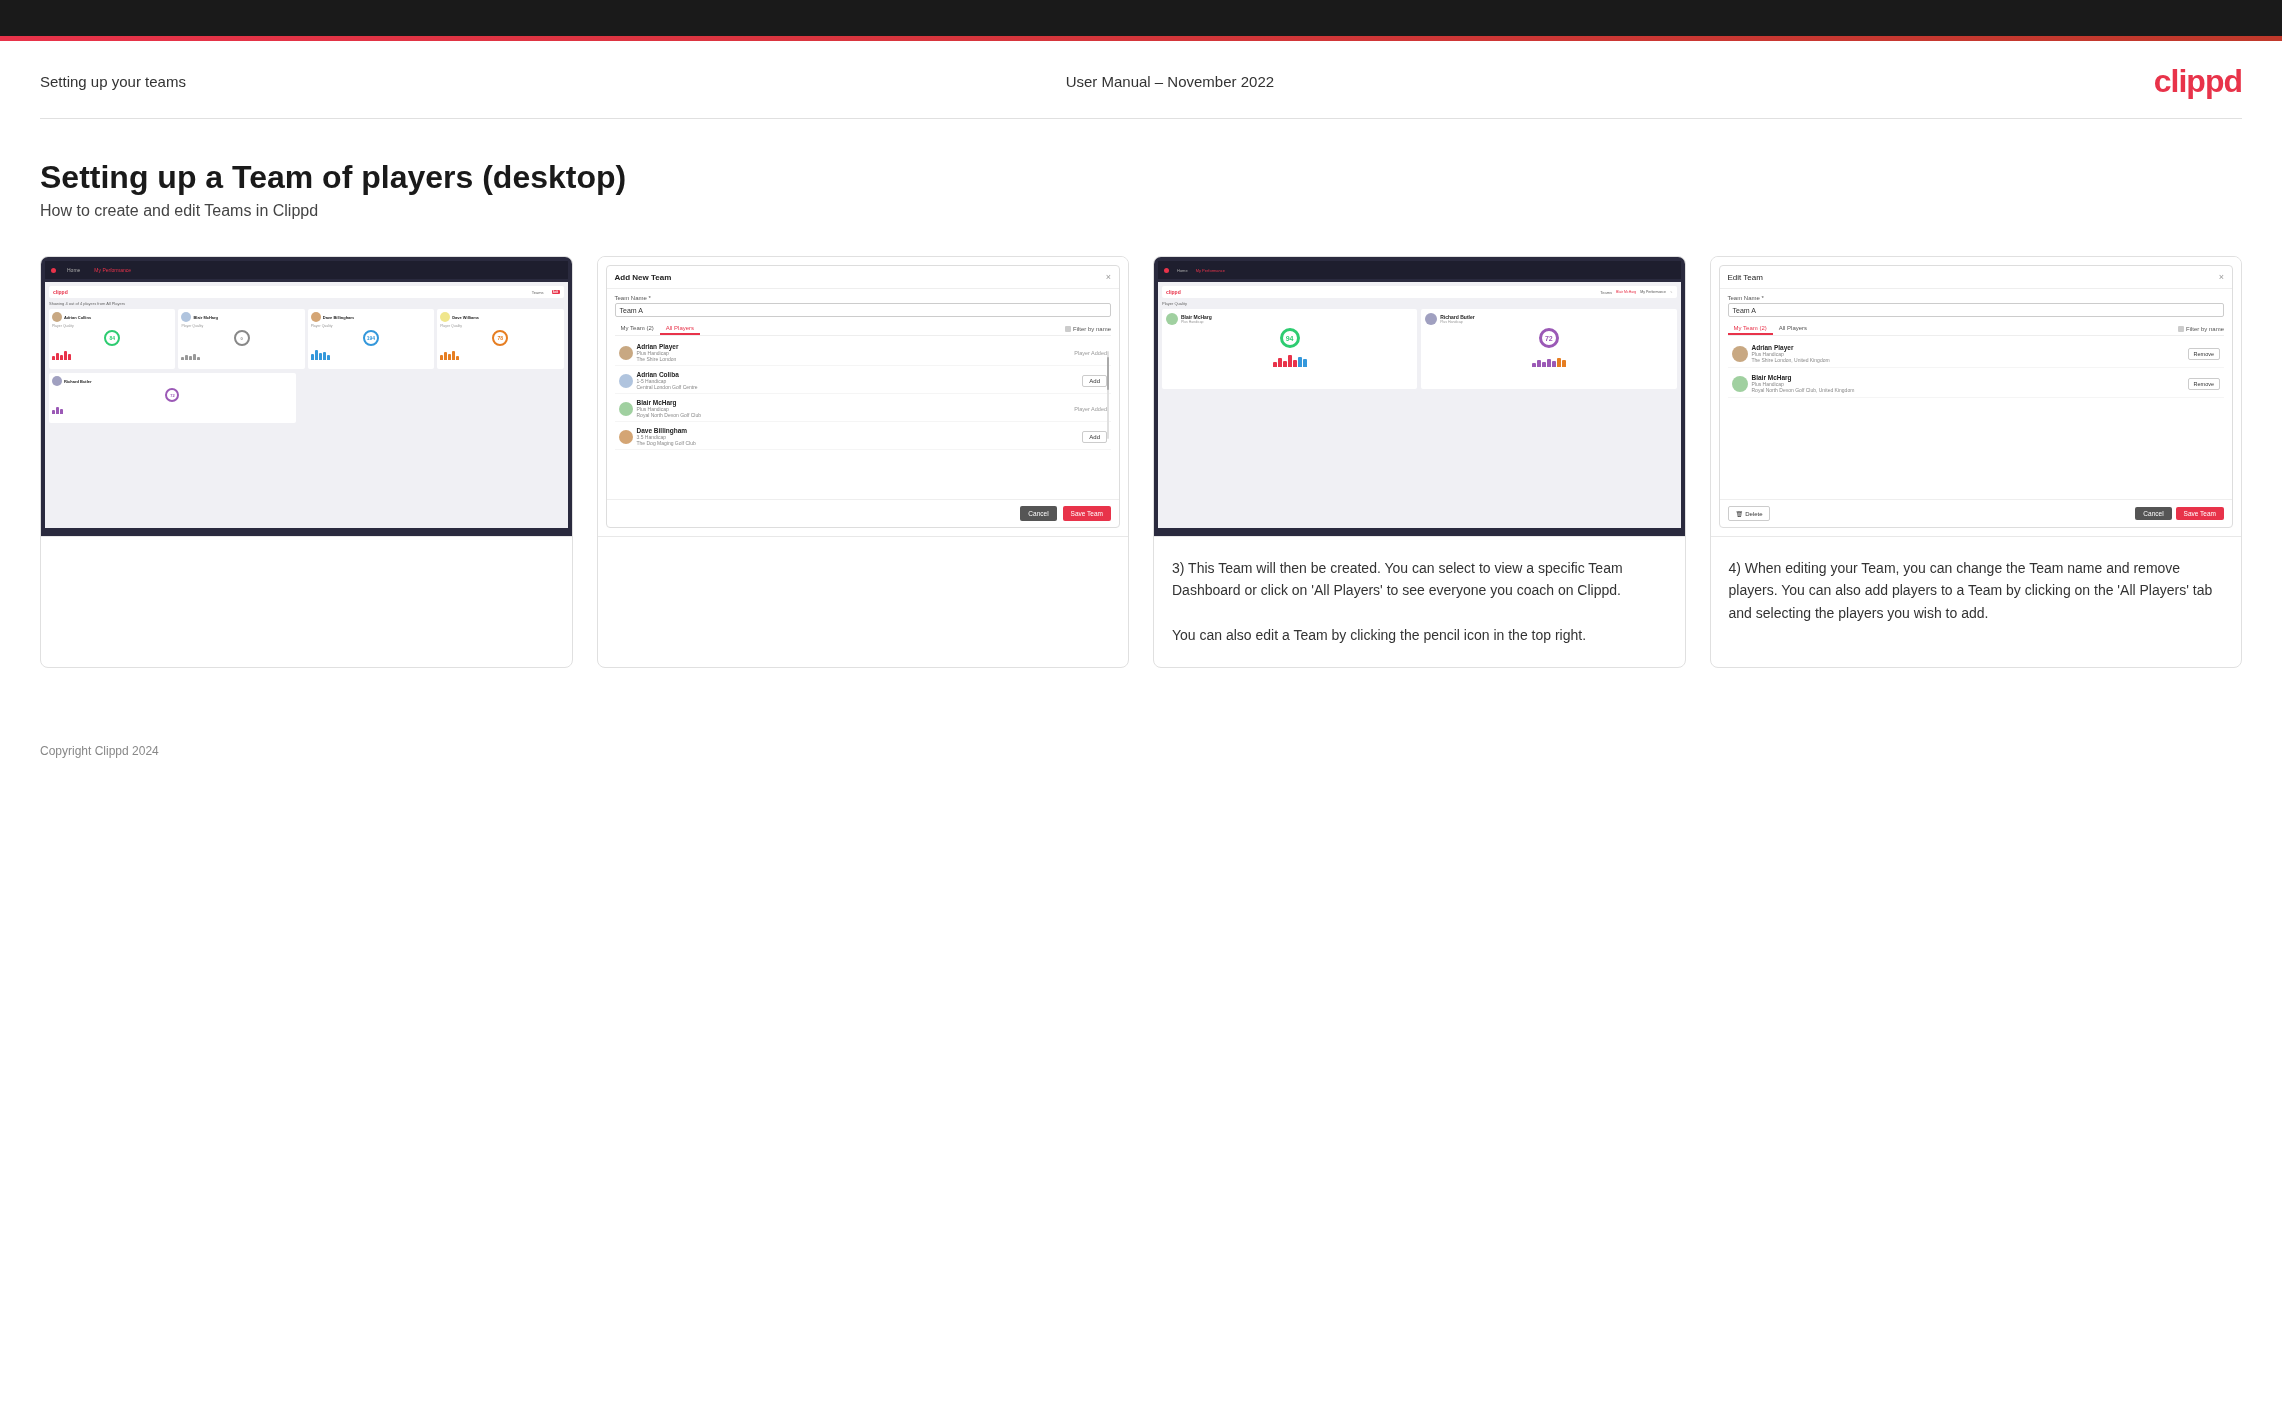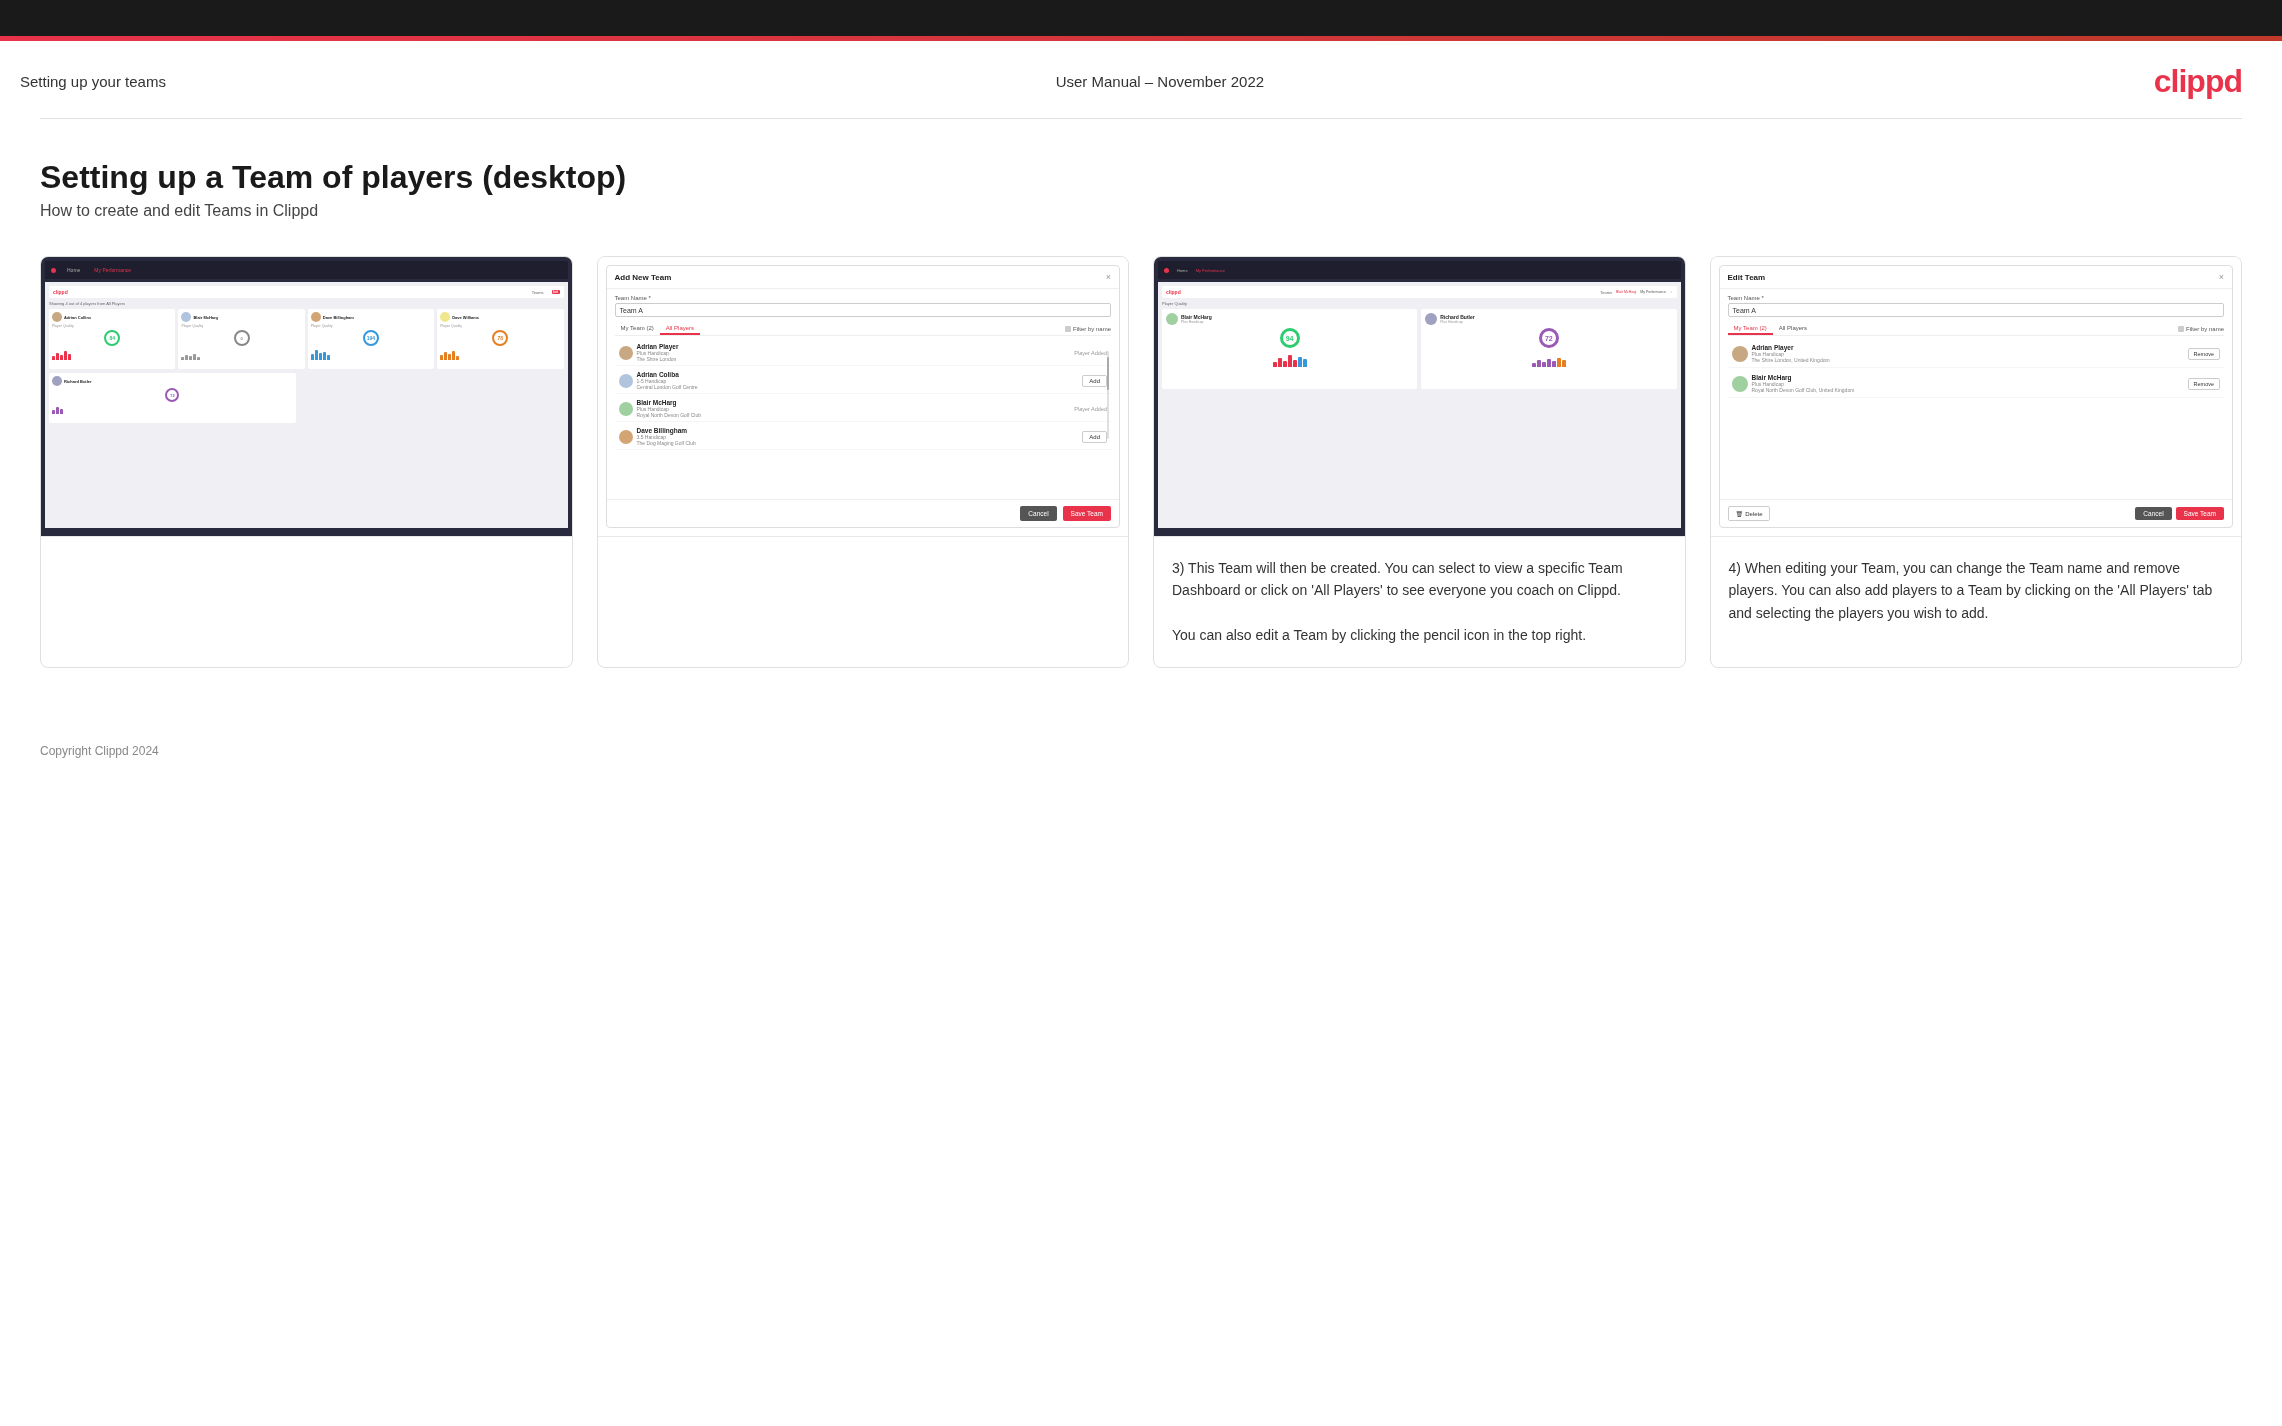--- a/index.html
+++ b/index.html
@@ -22,21 +22,21 @@
       background: linear-gradient(to right, #e8334a, #c0392b);
       height: 5px;
       width: 100%;
     }
 
     
     .header {
       display: flex;
       align-items: center;
       justify-content: space-between;
-      padding: 22px 40px 18px 20px;
+      padding: 22px 40px 18px 40px;
     }
 
     .header-left {
       font-size: 15px;
       color: #333;
     }
 
     .header-center {
       font-size: 15px;
       color: #333;
@@ -496,21 +496,21 @@
     .ss4-modal-header {
       display: flex;
       justify-content: space-between;
       align-items: center;
       padding: 6px 8px;
       border-bottom: 1px solid #eee;
     }
 
     .ss4-modal-title {
       font-size: 8px;
-      font-weight: 700;
+      font-weight: 400;
       color: #222;
     }
 
     .ss4-close {
       font-size: 9px;
       color: #999;
     }
 
     .ss4-modal-body {
       padding: 6px 8px;

